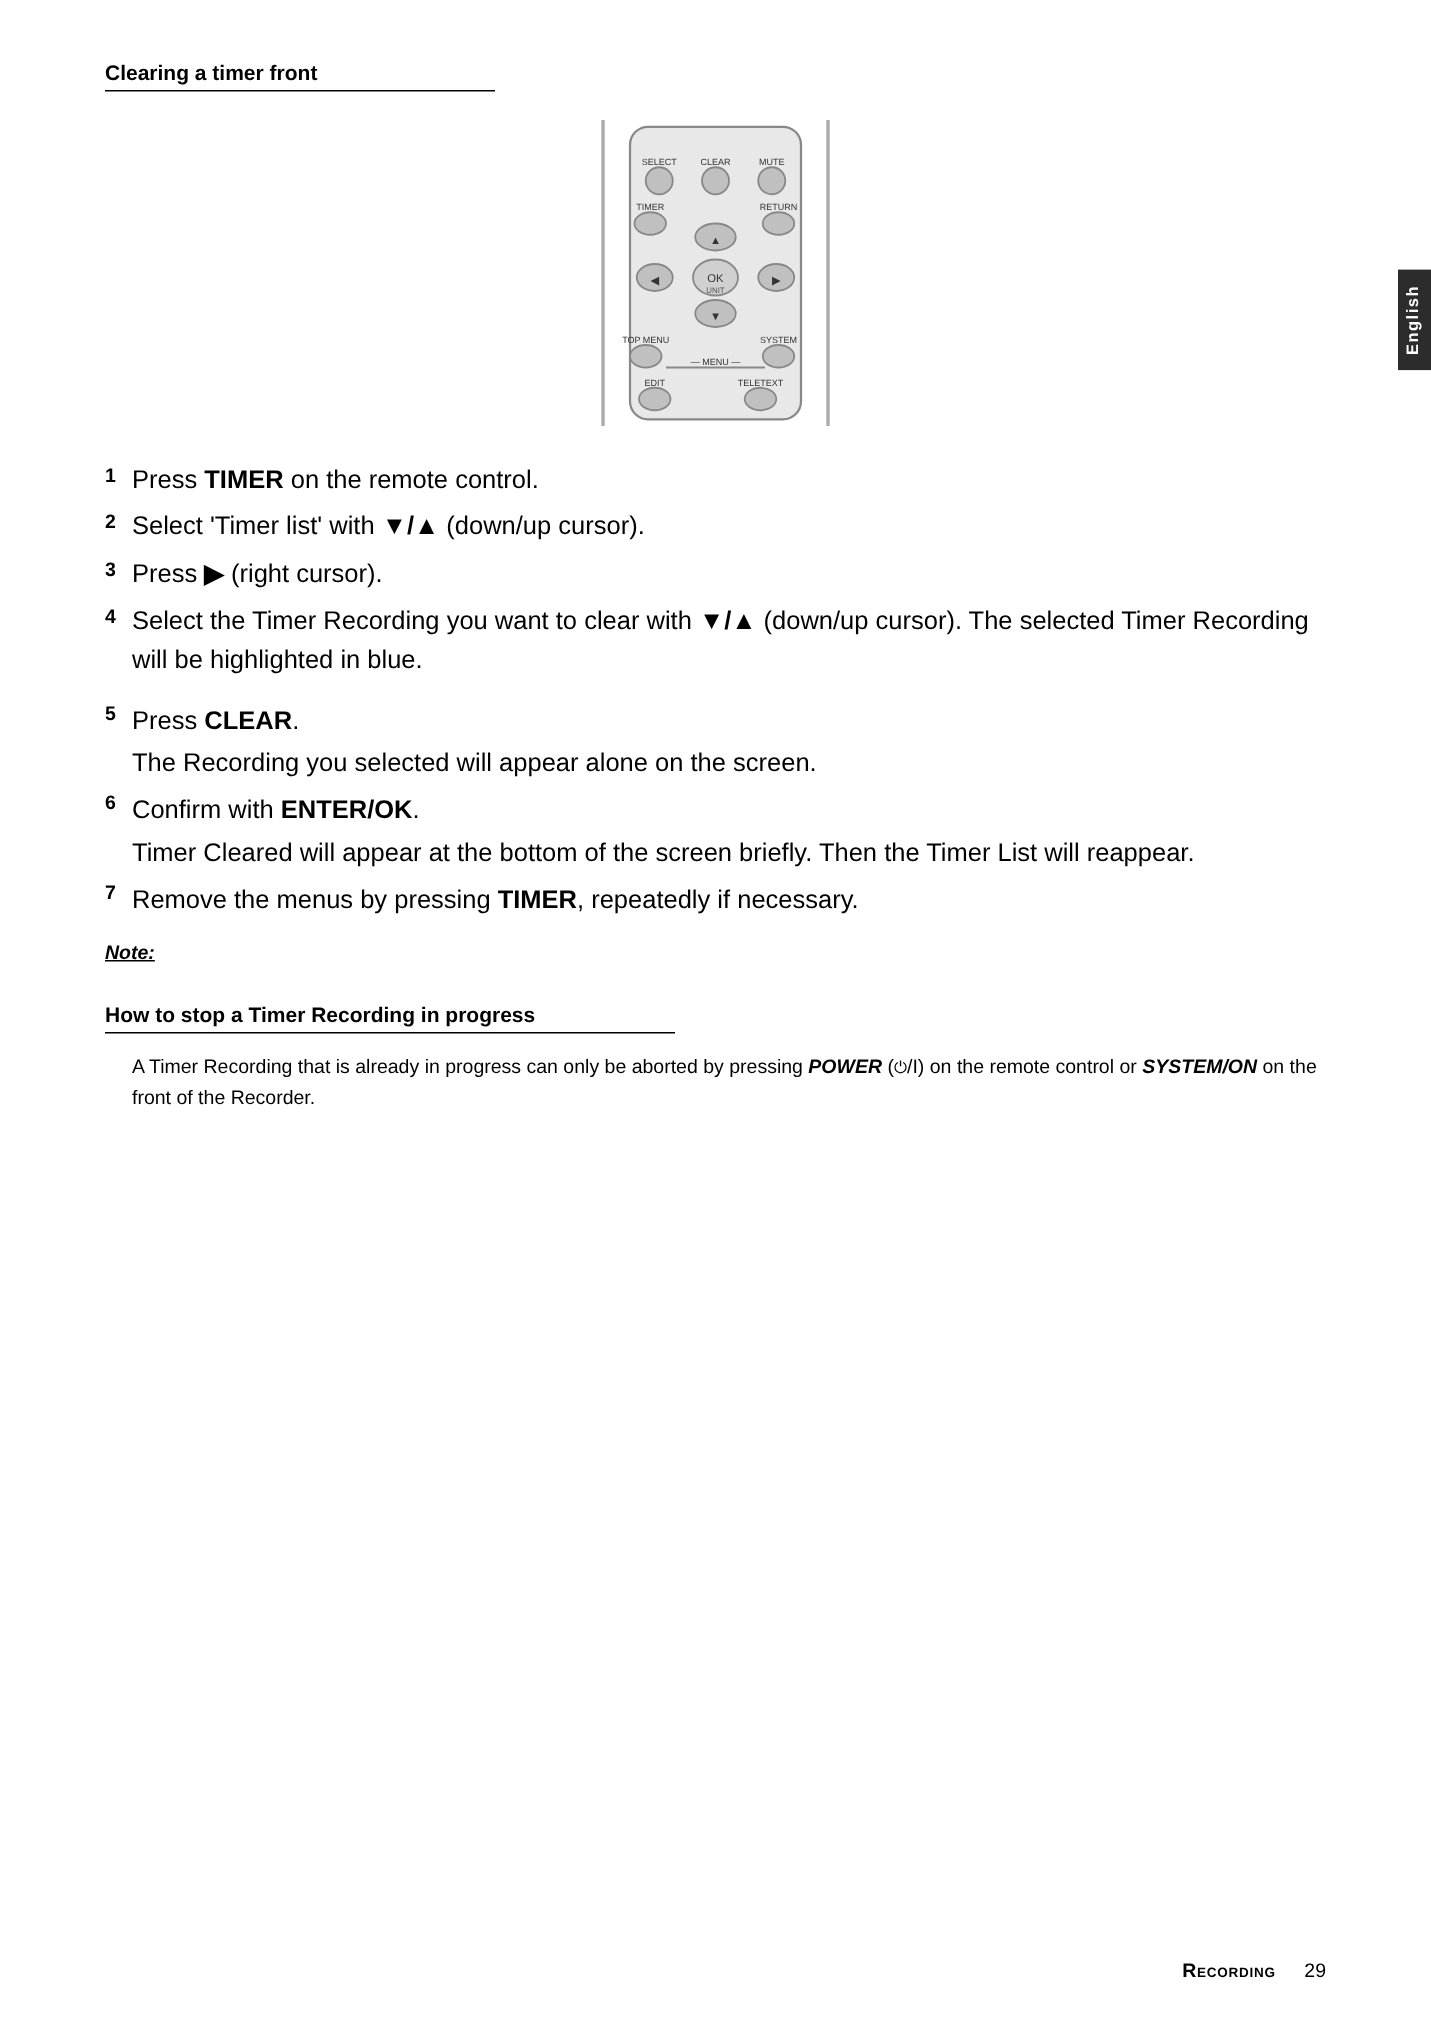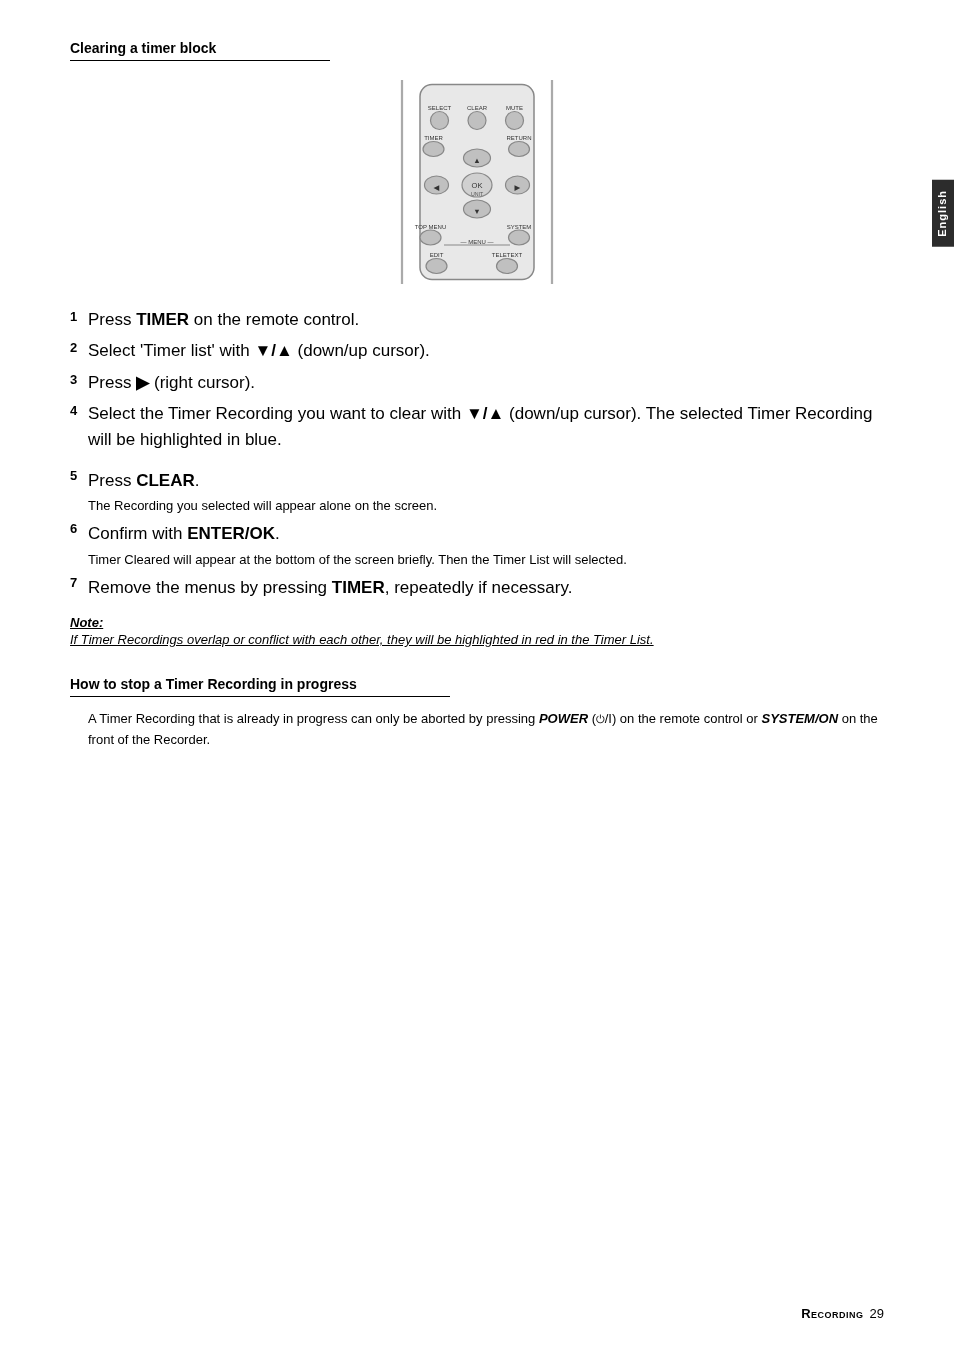--- a/index.html
+++ b/index.html
@@ -73,21 +73,21 @@
       flex: 1;
       font-size: 17px;
       line-height: 1.55;
     }
     .list-content b {
       font-weight: bold;
     }
     
     .sub-para {
       margin-left: 18px;
-      font-size: 13px;
+      font-size: 17px;
       line-height: 1.55;
       margin-top: 2px;
       margin-bottom: 5px;
     }
     
     .note-section {
       margin-top: 14px;
       margin-bottom: 20px;
       text-decoration: underline;
     }
@@ -124,21 +124,21 @@
       font-style: italic;
     }
     
     .footer {
       position: absolute;
       bottom: 30px;
       right: 70px;
       font-size: 12px;
       display: flex;
       align-items: baseline;
-      gap: 6px;
+      gap: 19px;
     }
     .footer-recording {
       font-variant: small-caps;
       font-size: 13px;
       font-weight: bold;
       letter-spacing: 0.5px;
     }
     .footer-pagenum {
       font-size: 13px;
     }
@@ -179,21 +179,21 @@
 </head>
 <body>
 
 <div class="page-container">
 
   <div class="side-tab">
     <span>English</span>
   </div>
 
   <div>
-    <div class="section-title">Clearing a timer block</div>
+    <div class="section-title">Clearing a timer front</div>
 
     
     <div class="remote-img-container">
       <svg class="remote-svg" viewBox="0 0 120 140" xmlns="http://www.w3.org/2000/svg">
 
         <line x1="10" y1="2" x2="10" y2="138" stroke="#aaa" stroke-width="1.5"></line>
         <line x1="110" y1="2" x2="110" y2="138" stroke="#aaa" stroke-width="1.5"></line>
 
         <rect x="22" y="5" width="76" height="130" rx="8" ry="8" class="remote-body"></rect>
 
@@ -277,32 +277,31 @@
       <span class="list-num">5</span>
       <span class="list-content">Press <b>CLEAR</b>.</span>
     </div>
     <div class="sub-para">The Recording you selected will appear alone on the screen.</div>
 
     
     <div style="display:flex;align-items:flex-start;margin-bottom:2px;">
       <span class="list-num">6</span>
       <span class="list-content">Confirm with <b>ENTER/OK</b>.</span>
     </div>
-    <div class="sub-para">Timer Cleared will appear at the bottom of the screen briefly. Then the Timer List will selected.</div>
+    <div class="sub-para">Timer Cleared will appear at the bottom of the screen briefly. Then the Timer List will reappear.</div>
 
     
     <div style="display:flex;align-items:flex-start;margin-bottom:6px;">
       <span class="list-num">7</span>
       <span class="list-content">Remove the menus by pressing <b>TIMER</b>, repeatedly if necessary.</span>
     </div>
 
     
     <div class="note-section">
       <div class="note-label">Note:</div>
-      <div class="note-text">If Timer Recordings overlap or conflict with each other, they will be highlighted in red in the Timer List.</div>
     </div>
   </div>
 
   <div class="section2">
     <div class="section-title2">How to stop a Timer Recording in progress</div>
     <div class="section2-text">
       A Timer Recording that is already in progress can only be aborted by pressing <b>POWER</b> (<span style="font-size:11px;">⏻</span>/I) on the remote control or <b>SYSTEM/ON</b> on the front of the Recorder.
     </div>
   </div>
 

